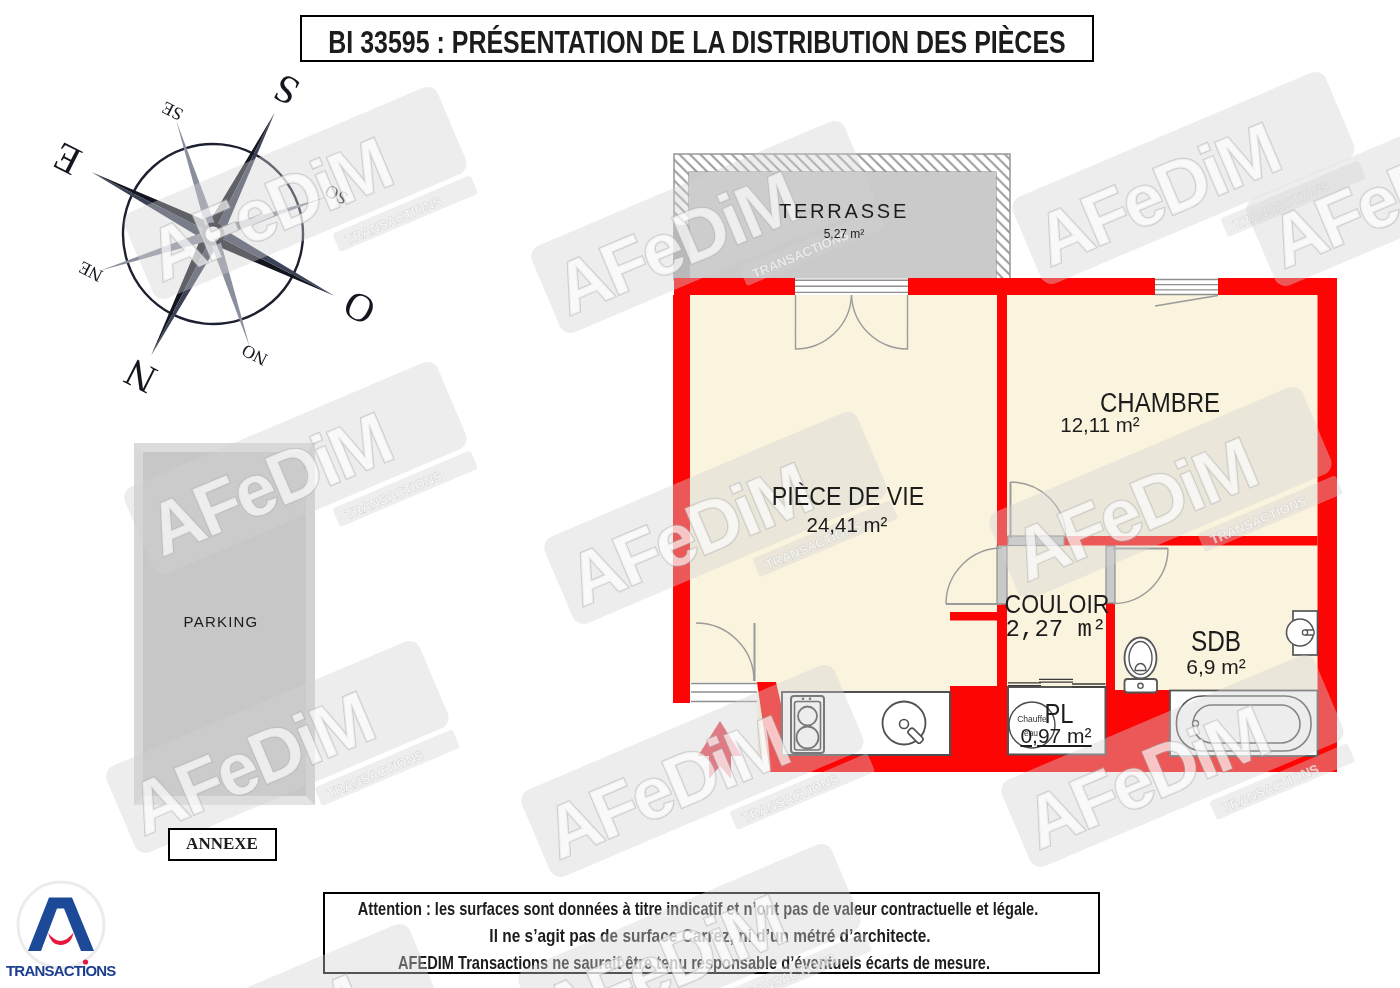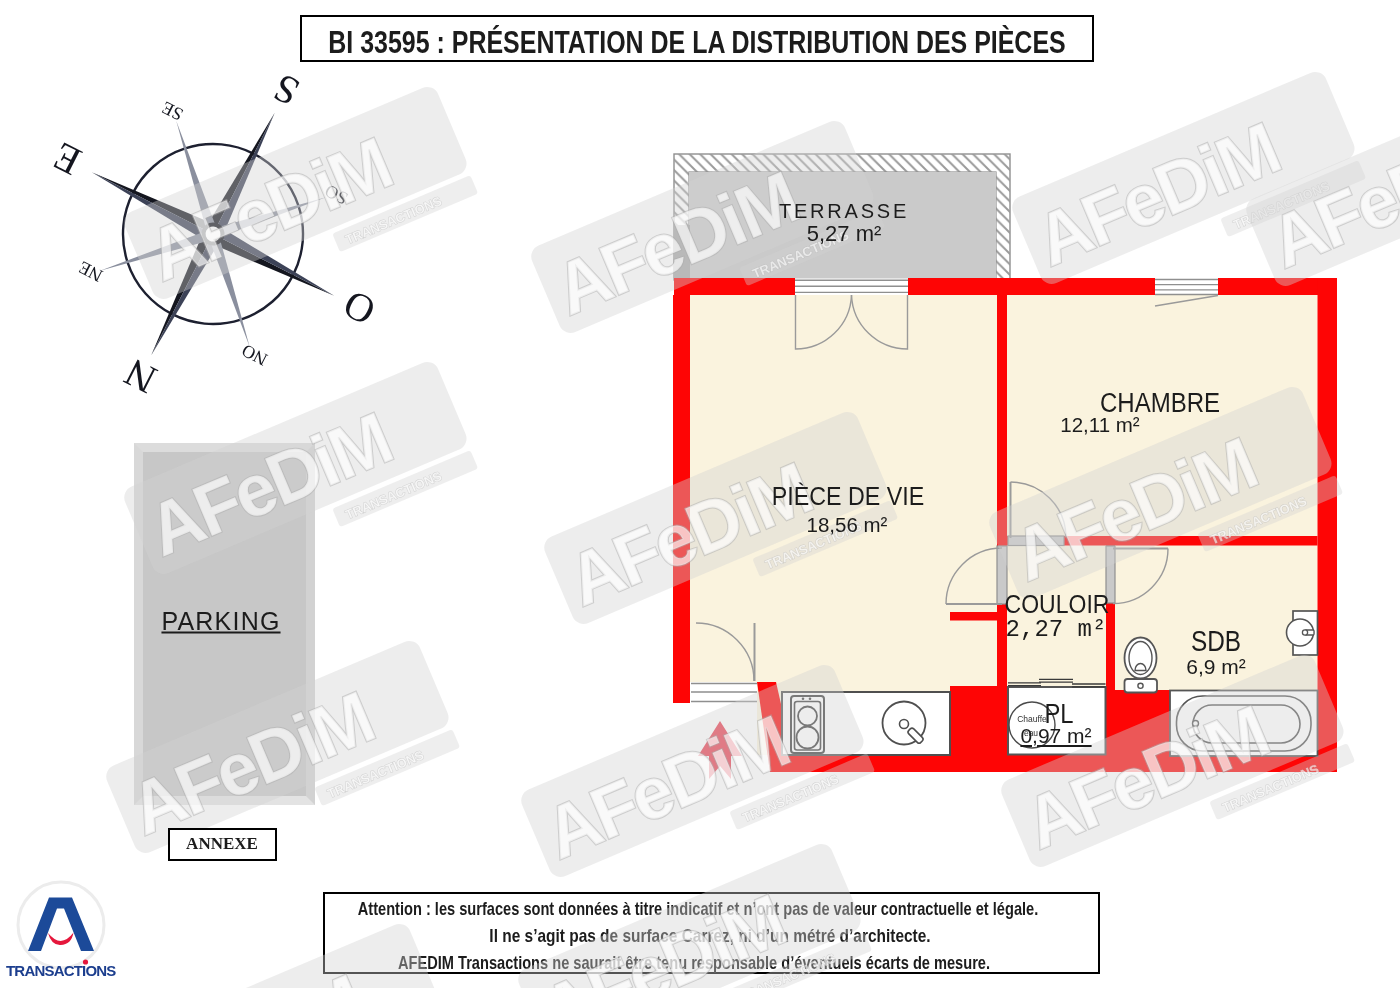--- a/index.html
+++ b/index.html
@@ -204,30 +204,30 @@
   <path d="M48,933 Q61,949 73.5,932.5 Q71.5,944.5 60.5,945 Q51.5,945.5 48,933 Z" fill="#e5173c"></path>
   <text x="6" y="976" font-size="15" font-weight="bold" fill="#1c3e8e" letter-spacing="-0.8">TRANSACTIONS</text>
   <circle cx="85.5" cy="962" r="2.6" fill="#e5173c"></circle>
 </g>
 </svg>
 
 <div style="z-index:10;position:absolute;left:300px;top:15px;width:794px;height:47px;border:2px solid #000;box-sizing:border-box;background:#fff;"></div>
 <div class="lbl" style="left:697px;top:41.5px;font-size:32px;font-weight:bold;transform:translate(-50%,-50%) scaleX(0.78);">BI 33595 : PRÉSENTATION DE LA DISTRIBUTION DES PIÈCES</div>
 
 <div style="z-index:4;position:absolute;left:134px;top:443px;width:181px;height:362px;box-sizing:border-box;background:#c7c7c7;border:9px solid;border-color:#dcdcdc #d2d2d2 #e3e3e3 #d8d8d8;"></div>
-<div class="lbl" style="left:221px;top:621px;font-size:25px;letter-spacing:1.2px;transform:translate(-50%,-50%);text-decoration:underline;">PARKING</div>
+<div class="lbl" style="left:221px;top:621px;font-size:15px;letter-spacing:1.2px;transform:translate(-50%,-50%);">PARKING</div>
 
 <div style="z-index:10;position:absolute;left:168px;top:828px;width:109px;height:33px;border:2px solid #000;box-sizing:border-box;background:#fff;"></div>
 <div class="lbl" style="left:222px;top:844px;font-size:17px;font-weight:bold;transform:translate(-50%,-50%);font-family:Liberation Serif, serif;">ANNEXE</div>
 
 <div class="lbl" style="left:844px;top:211px;font-size:20px;letter-spacing:2.8px;transform:translate(-50%,-50%);">TERRASSE</div>
-<div class="lbl" style="left:844px;top:234px;font-size:22px;transform:translate(-50%,-50%);">5,27 m²</div>
+<div class="lbl" style="left:844px;top:234px;font-size:12px;transform:translate(-50%,-50%);">5,27 m²</div>
 
 <div class="lbl" style="left:848px;top:495.5px;font-size:25px;transform:translate(-50%,-50%) scaleX(0.93);">PIÈCE DE VIE</div>
-<div class="lbl" style="left:847px;top:525px;font-size:20.5px;transform:translate(-50%,-50%);">18,56 m²</div>
+<div class="lbl" style="left:847px;top:525px;font-size:20.5px;transform:translate(-50%,-50%);">24,41 m²</div>
 
 <div class="lbl" style="left:1160px;top:403px;font-size:27px;transform:translate(-50%,-50%) scaleX(0.89);">CHAMBRE</div>
 <div class="lbl" style="left:1100px;top:425px;font-size:20.5px;transform:translate(-50%,-50%);">12,11 m²</div>
 
 <div class="lbl" style="left:1057px;top:603.5px;font-size:25px;transform:translate(-50%,-50%) scaleX(0.92);">COULOIR</div>
 <div class="lbl" style="left:1056px;top:629px;font-size:24px;transform:translate(-50%,-50%);font-family:Liberation Mono, monospace;">2,27 m²</div>
 
 <div class="lbl" style="left:1216px;top:641px;font-size:29px;transform:translate(-50%,-50%) scaleX(0.84);">SDB</div>
 <div class="lbl" style="left:1216px;top:667px;font-size:21px;transform:translate(-50%,-50%);">6,9 m²</div>
 

